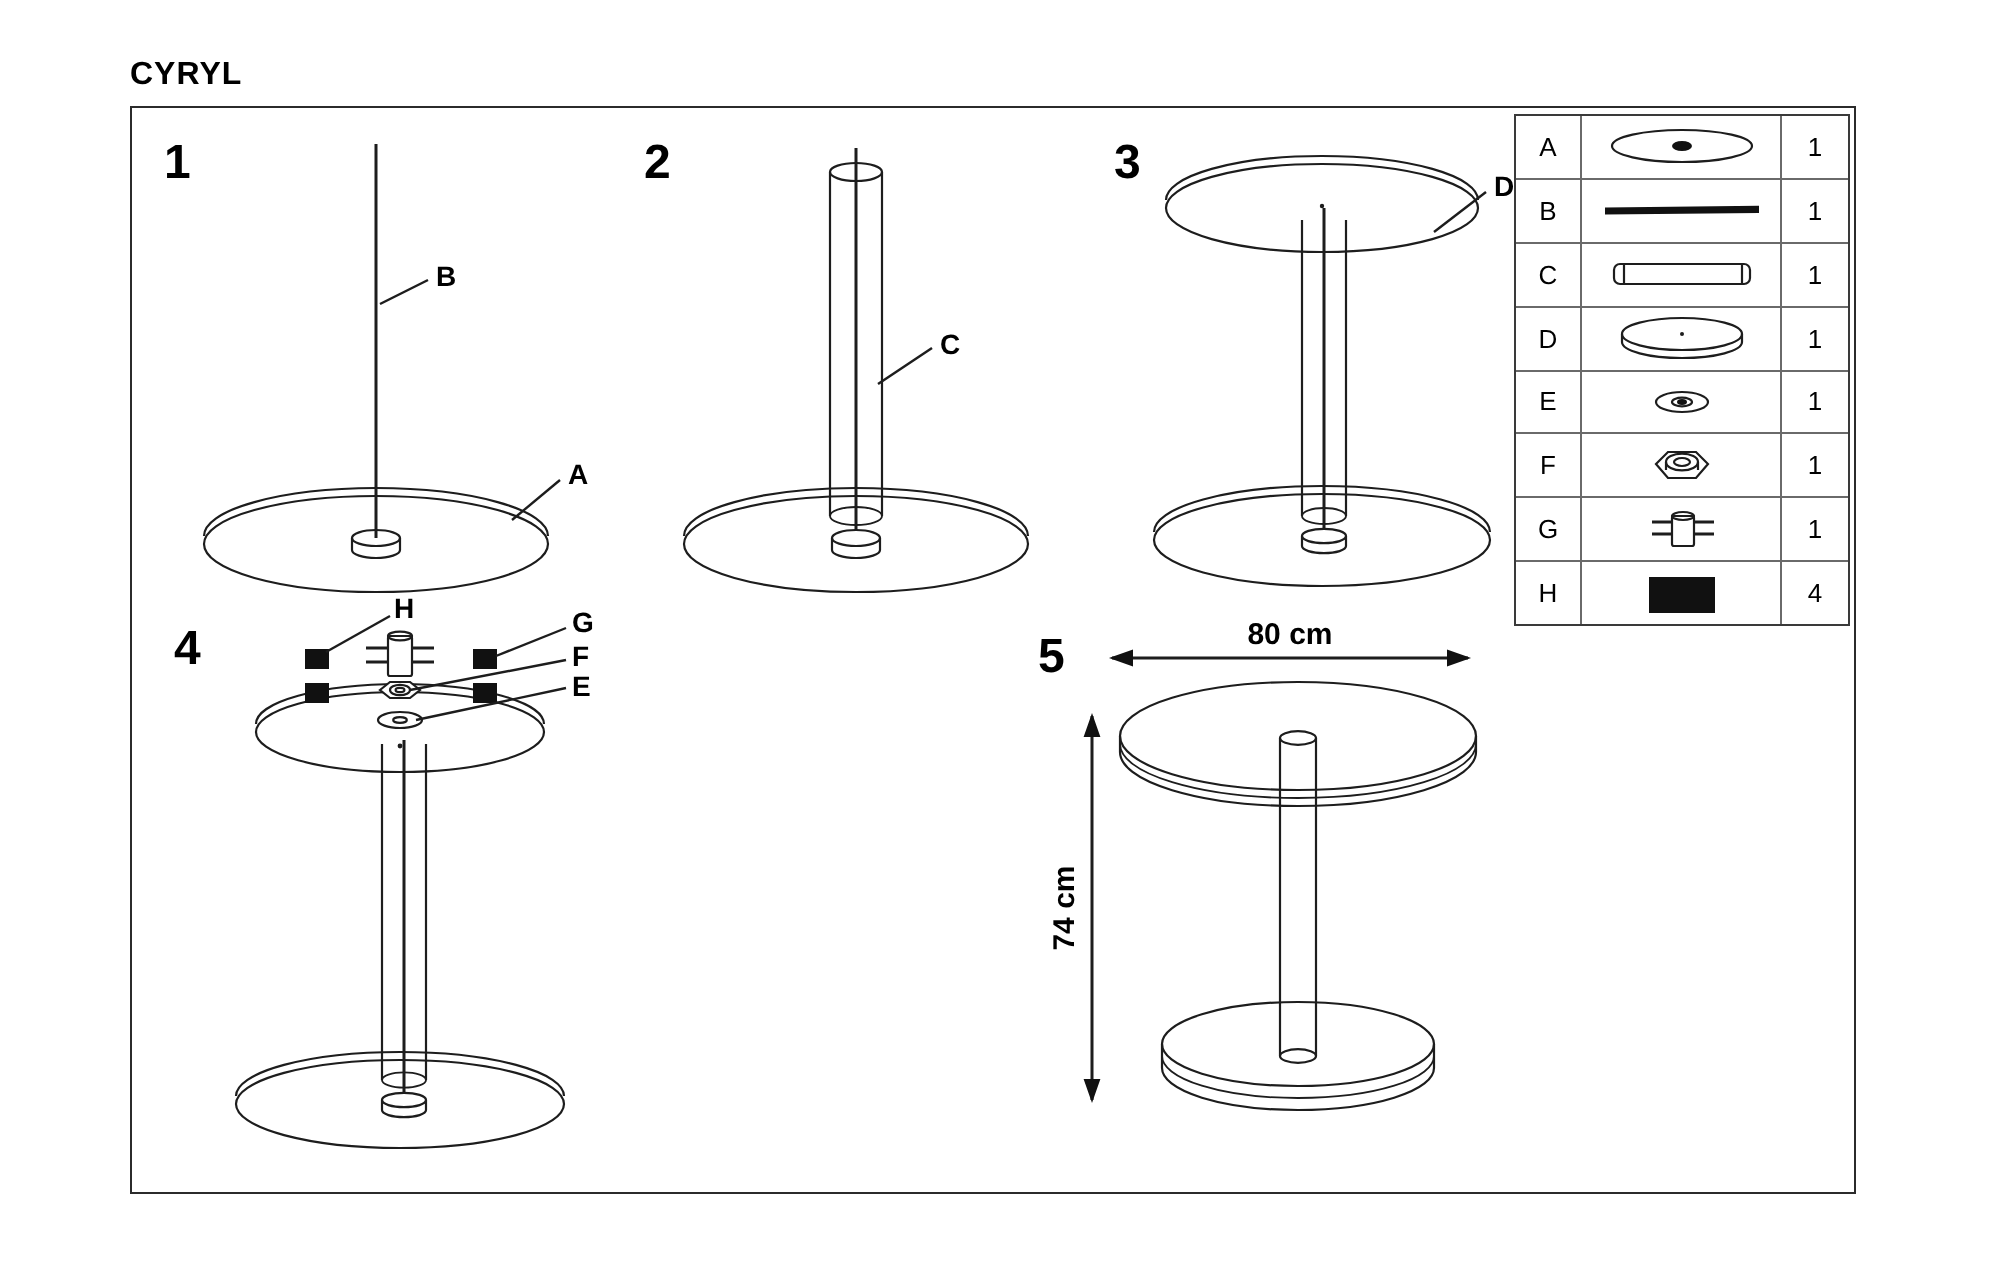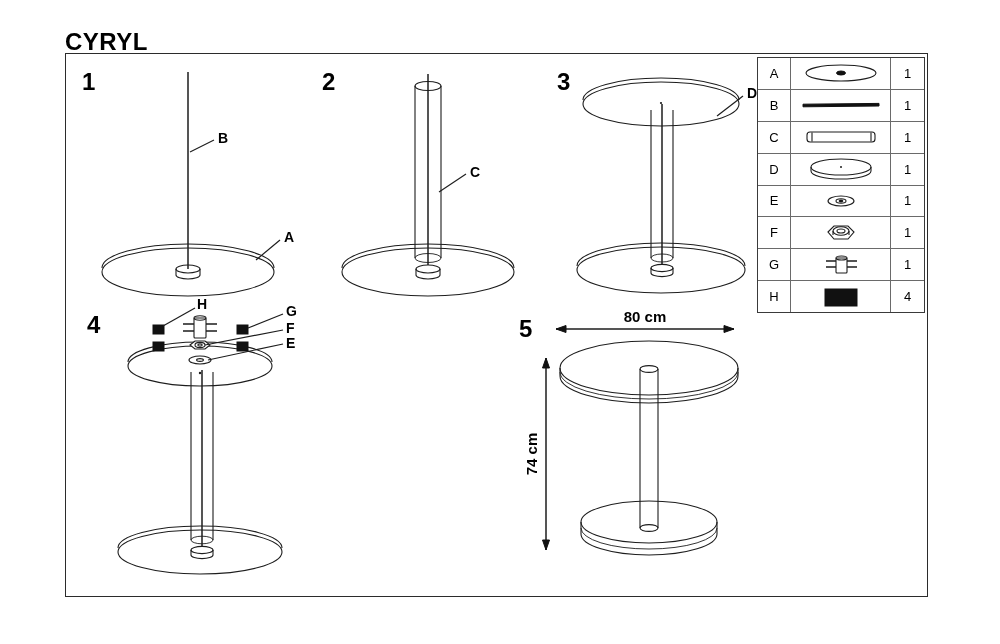--- a/index.html
+++ b/index.html
@@ -1,21 +1,21 @@
 <!DOCTYPE html>
 <html><head>
 <meta charset="utf-8">
 <style>
   html,body{margin:0;padding:0;background:#ffffff;}
   body{width:1000px;height:644px;position:relative;overflow:hidden;
        font-family:"Liberation Sans",sans-serif;color:#000;}
   #root{position:absolute;inset:0;}
 
   
-  .title{position:absolute;left:65px;top:30px;font-size:24px;font-weight:bold;
+  .title{position:absolute;left:65px;top:30px;font-size:16px;font-weight:bold;
          letter-spacing:.5px;line-height:1;}
 
   
   .frame{position:absolute;left:65px;top:53px;width:863px;height:544px;
          border:1.6px solid #2b2b2b;box-sizing:border-box;}
 
   
   .stepnum{position:absolute;font-size:24px;font-weight:bold;line-height:1;}
 
   

